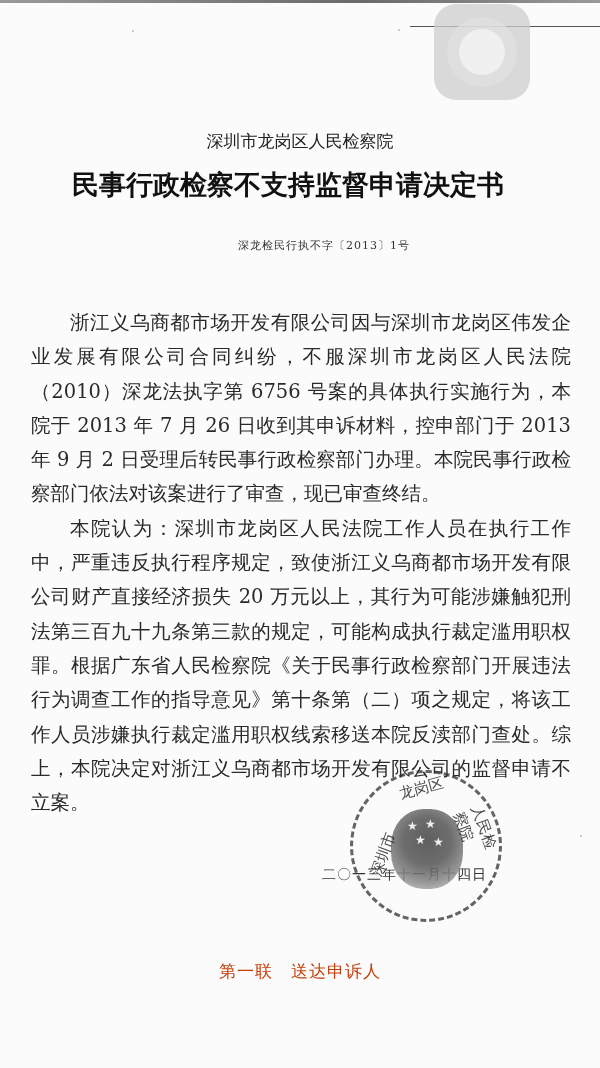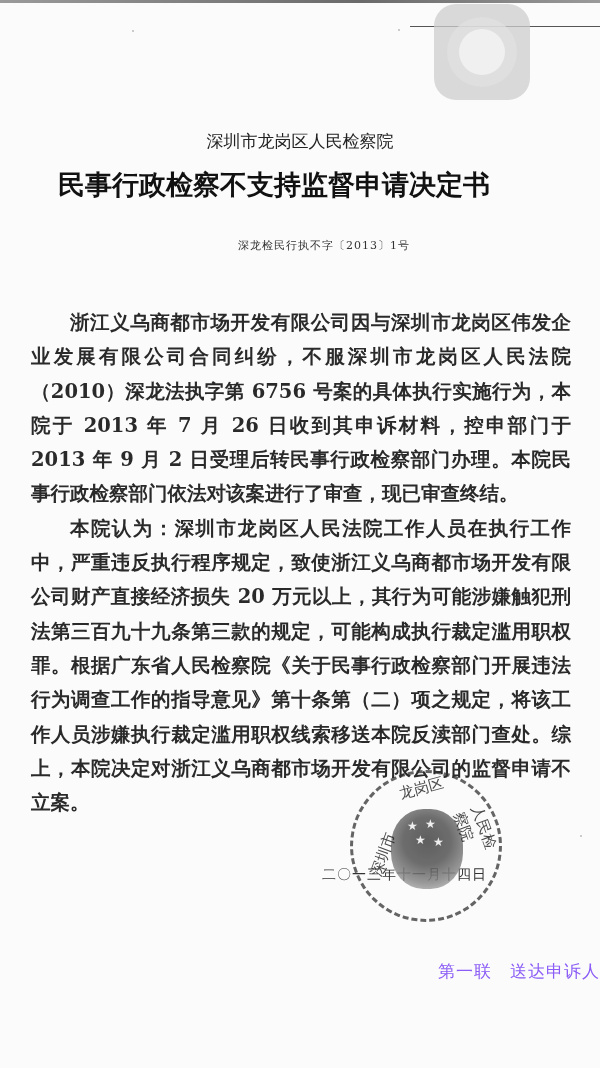--- a/index.html
+++ b/index.html
@@ -29,33 +29,32 @@
   }
   .assistive-touch .ring2 {
     width: 46px; height: 46px; border-radius: 50%;
     background: rgba(240,240,240,0.95);
   }
   .title1 {
     position: absolute; top: 130px; left: 0; width: 600px; text-align: center;
     font-size: 17px; letter-spacing: 0px; color: #222;
   }
   .title2 {
-    position: absolute; top: 167px; left: 2px; width: 544px; text-align: center;
+    position: absolute; top: 167px; left: 16px; width: 544px; text-align: center;
     font-family: "DejaVu Sans", "Liberation Sans", sans-serif;
     font-weight: bold; font-size: 27px; color: #111;
   }
   .doc-number {
     position: absolute; top: 238px; left: 238px;
     font-size: 11px; color: #333; letter-spacing: 1px;
   }
   .body-text {
     position: absolute; top: 306px; left: 31px; width: 540px;
     font-size: 19.5px; line-height: 34.3px; color: #2a2a2a;
     text-align: justify;
-    font-weight: bold;
   }
   .body-text p { margin: 0; text-indent: 2em; }
   .date-line {
     position: absolute; top: 866px; left: 322px;
     font-size: 14px; color: #333; letter-spacing: 1px;
   }
   .seal {
     position: absolute; left: 350px; top: 770px; width: 152px; height: 152px;
     border-radius: 50%; border: 3px dashed rgba(50,50,50,0.75);
     box-sizing: border-box;
@@ -63,22 +62,22 @@
   .seal .emblem {
     position: absolute; left: 38px; top: 36px; width: 72px; height: 80px;
     border-radius: 45%; background: radial-gradient(circle at 50% 40%, #444 0%, #555 40%, #888 70%, rgba(150,150,150,0.4) 100%);
     opacity: 0.85;
   }
   .seal .star { position: absolute; color: #eee; font-size: 12px; }
   .seal .seal-text {
     position: absolute; font-size: 15px; color: rgba(40,40,40,0.85);
   }
   .footer-label {
-    position: absolute; top: 960px; left: 0; width: 600px; text-align: right;
-    font-size: 17px; color: #8b5cf6; letter-spacing: 1px;
+    position: absolute; top: 960px; left: 0; width: 600px; text-align: center;
+    font-size: 17px; color: #c2410c; letter-spacing: 1px;
   }
   .speck { position: absolute; width: 2px; height: 2px; background: #bbb; border-radius: 50%; }
 </style>
 </head>
 <body>
 
 <div class="top-edge"></div>
 <div class="rule-line"></div>
 
 <div class="speck" style="left:132px;top:30px"></div>

